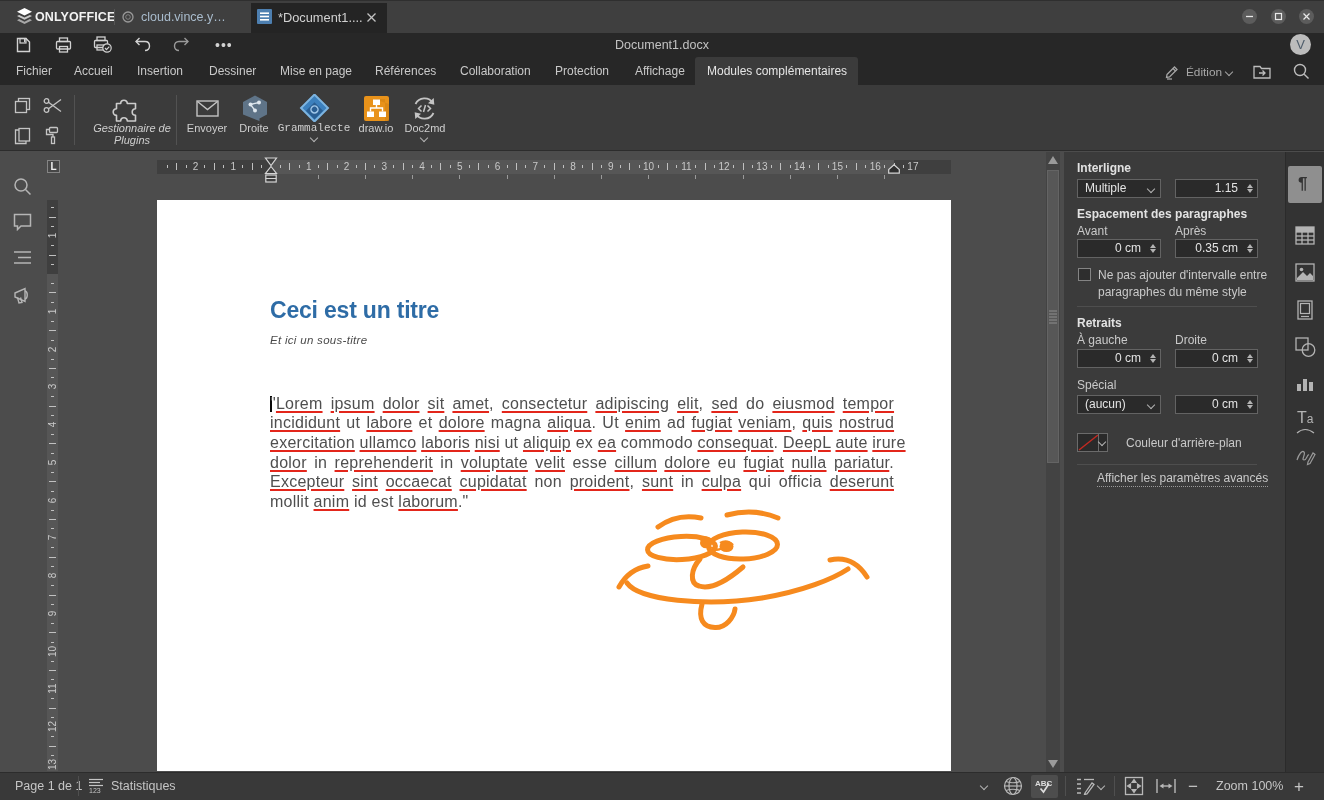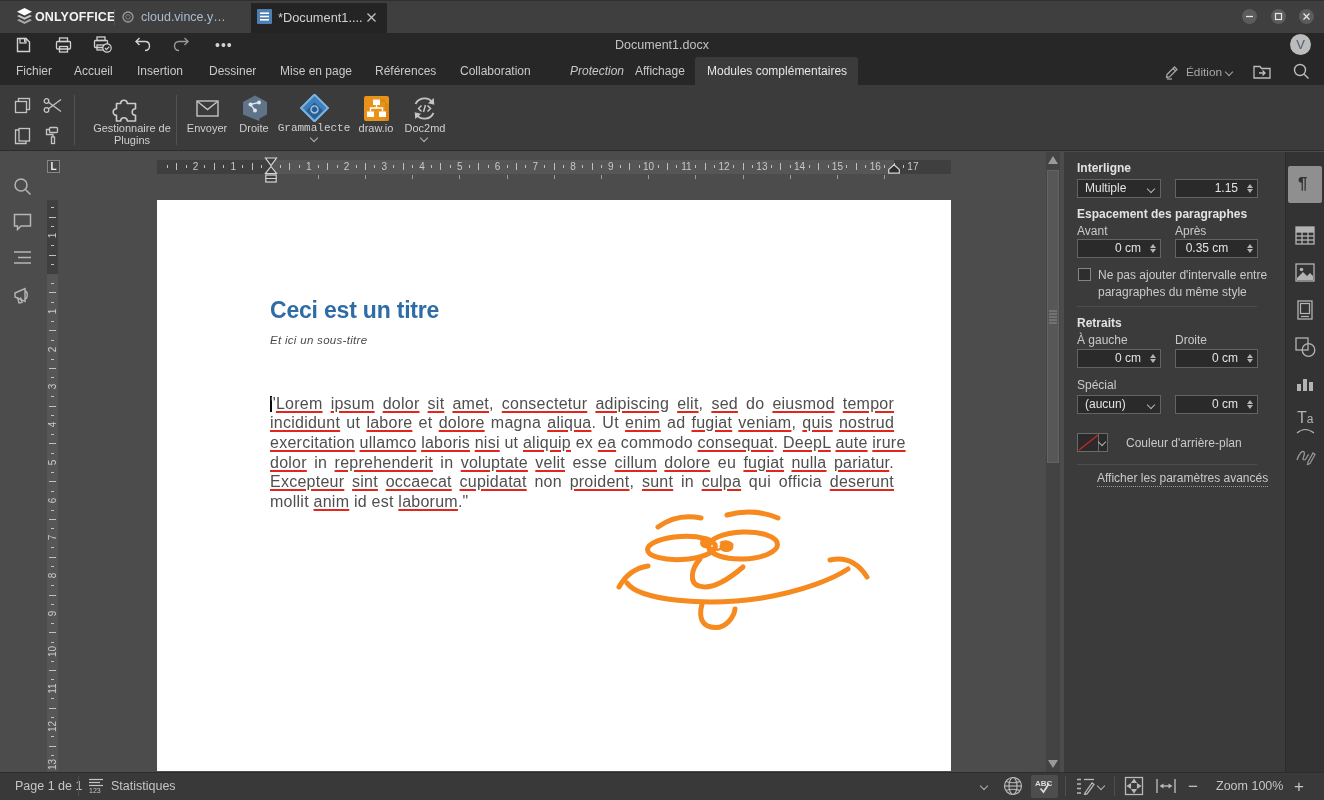--- a/index.html
+++ b/index.html
@@ -121,21 +121,21 @@
 
 <div class="abs" style="left:1290px;top:34px;width:21px;height:21px;border-radius:50%;background:#bcbcbc;text-align:center;font-size:13px;line-height:21px;color:#4f5d6b;">V</div>
 
 <div class="tabtxt" style="left:16px;">Fichier</div>
 <div class="tabtxt" style="left:74px;">Accueil</div>
 <div class="tabtxt" style="left:137px;">Insertion</div>
 <div class="tabtxt" style="left:209px;">Dessiner</div>
 <div class="tabtxt" style="left:280px;">Mise en page</div>
 <div class="tabtxt" style="left:375px;">Références</div>
 <div class="tabtxt" style="left:460px;">Collaboration</div>
-<div class="tabtxt" style="left:570px;font-style:italic;">Protection</div>
+<div class="tabtxt" style="left:555px;">Protection</div>
 <div class="tabtxt" style="left:635px;">Affichage</div>
 
 <svg class="abs" style="left:1164px;top:64px;" width="17" height="16" viewBox="0 0 17 16">
   <g fill="none" stroke="#a5a5a5" stroke-width="1.3">
     <path d="M3 10.5 L10.5 3 L13 5.5 L5.5 13 L2.5 13.5 Z"></path>
     <line x1="9" y1="4.5" x2="11.5" y2="7"></line>
     <line x1="3" y1="15" x2="8" y2="15"></line>
   </g>
 </svg>
 <div class="abs" style="left:1186px;top:65px;font-size:11.8px;color:#a8a8a8;">Édition</div>
@@ -176,21 +176,21 @@
     <rect x="4.5" y="1.5" width="8" height="5" rx="1"></rect>
     <path d="M4.5 3.5 H1.5 V8.5 H8 V11"></path>
     <rect x="6.5" y="11" width="3" height="6.5"></rect>
   </g>
 </svg>
 <div class="vdiv" style="left:74px;top:95px;height:50px;"></div>
 
 <svg class="abs" style="left:112px;top:95px;" width="25" height="27" viewBox="0 0 25 27">
   <path d="M4.5 8.5 H 8.7 A 3.3 3.3 0 1 1 15.3 8.5 H 23.5 V 13.7 A 3.3 3.3 0 1 0 23.5 20.3 V 26 H 15.3 A 3.3 3.3 0 1 0 8.7 26 H 4.5 V 20.3 A 3.3 3.3 0 1 1 4.5 13.7 Z" fill="none" stroke="#cccccc" stroke-width="1.6" stroke-linejoin="round"></path>
 </svg>
-<div class="ribl" style="left:72px;top:122px;width:120px;">Gestionnaire de<br>Plugins</div>
+<div class="ribl" style="left:72px;top:122px;width:120px;font-style:italic;">Gestionnaire de<br>Plugins</div>
 <div class="vdiv" style="left:176px;top:95px;height:50px;"></div>
 
 <svg class="abs" style="left:196px;top:100px;" width="23" height="17" viewBox="0 0 23 17">
   <rect x="1" y="1" width="21" height="15" fill="none" stroke="#c4c4c4" stroke-width="1.4"></rect>
   <path d="M1.5 1.5 L11.5 9.5 L21.5 1.5" fill="none" stroke="#c4c4c4" stroke-width="1.4"></path>
 </svg>
 <div class="ribl" style="left:177px;top:122px;width:60px;">Envoyer</div>
 
 <svg class="abs" style="left:242px;top:95px;" width="26" height="26" viewBox="0 0 26 26">
   <path d="M13 0.5 L25 7 V19.5 L17.5 23.5 V26 L13.5 24.5 L1 19.5 V7 Z" fill="#5f7488"></path>
@@ -254,21 +254,21 @@
 
 <div id="rpanel"></div>
 <div id="rstrip"></div>
 <div class="phead" style="left:1077px;top:161px;">Interligne</div>
 <div class="inp ddown" style="left:1077px;top:179px;width:84px;">Multiple<div class="chev"></div></div>
 <div class="inp spin" style="left:1175px;top:179px;width:83px;">1.15<div class="uarr"></div><div class="darr"></div></div>
 <div class="phead" style="left:1077px;top:207px;">Espacement des paragraphes</div>
 <div class="plabel" style="left:1077px;top:224px;">Avant</div>
 <div class="plabel" style="left:1175px;top:224px;">Après</div>
 <div class="inp spin" style="left:1077px;top:239px;width:84px;">0 cm<div class="uarr"></div><div class="darr"></div></div>
-<div class="inp spin" style="left:1175px;top:239px;width:83px;text-align:center;">0.35 cm<div class="uarr"></div><div class="darr"></div></div>
+<div class="inp spin" style="left:1175px;top:239px;width:83px;">0.35 cm<div class="uarr"></div><div class="darr"></div></div>
 <div class="abs" style="left:1078px;top:268px;width:13px;height:13px;background:#2e2e2e;border:1px solid #848484;"></div>
 <div class="plabel" style="left:1098px;top:267px;line-height:16.5px;">Ne pas ajouter d'intervalle entre<br>paragraphes du même style</div>
 <div class="hr" style="top:306px;"></div>
 <div class="phead" style="left:1077px;top:316px;">Retraits</div>
 <div class="plabel" style="left:1077px;top:333px;">À gauche</div>
 <div class="plabel" style="left:1175px;top:333px;">Droite</div>
 <div class="inp spin" style="left:1077px;top:349px;width:84px;">0 cm<div class="uarr"></div><div class="darr"></div></div>
 <div class="inp spin" style="left:1175px;top:349px;width:83px;">0 cm<div class="uarr"></div><div class="darr"></div></div>
 <div class="plabel" style="left:1077px;top:378px;">Spécial</div>
 <div class="inp ddown" style="left:1077px;top:395px;width:84px;">(aucun)<div class="chev"></div></div>

